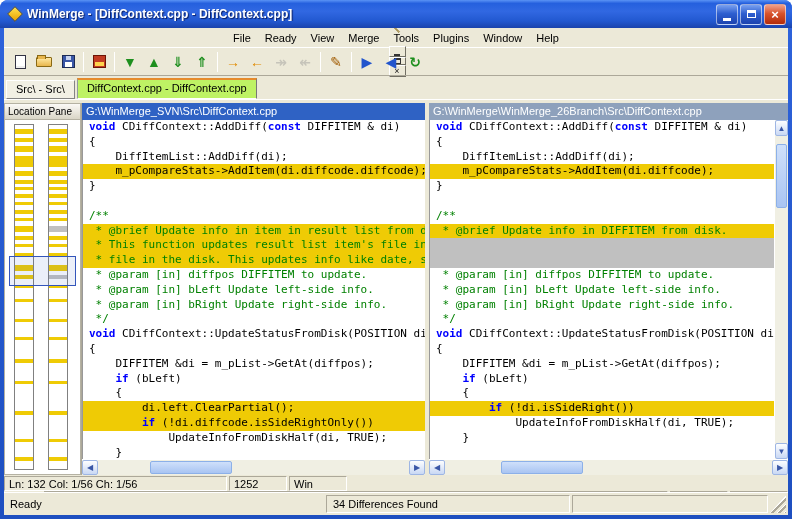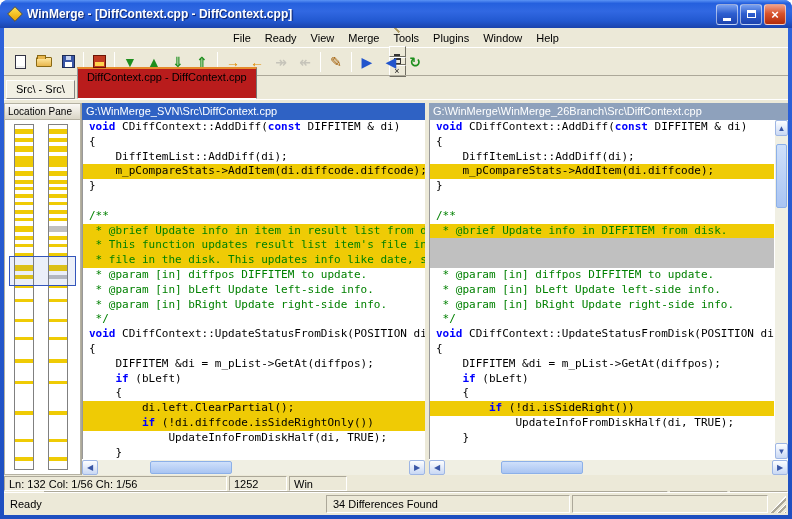--- a/index.html
+++ b/index.html
@@ -58,21 +58,21 @@
   .shape-floppy{ width:13px; height:13px; background:#3A57A7; border:1px solid #1D2B55; position:relative; }
   .shape-floppy::before{ content:""; position:absolute; left:2px; bottom:0; width:7px; height:5px; background:#fff; }
   .shape-floppy::after{ content:""; position:absolute; left:3px; top:0; width:5px; height:4px; background:#C8D4F0; }
   .shape-mergemode{ width:13px; height:13px; background:#C23B22; border:1px solid #6B1405; position:relative; }
   .shape-mergemode::before{ content:""; position:absolute; left:1px; bottom:1px; width:9px; height:4px; background:#FFD34D; }
 
   
   .tabbar{ height:24px; display:flex; align-items:flex-end; padding:2px 2px 0; gap:2px; border-bottom:1px solid #fff; }
   .tab{ height:19px; padding:2px 9px 0; background:#F2F0E4; border:1px solid;
     border-color:#fff #848484 #848484 #fff; white-space:nowrap; }
-  .tab.active{ height:32px; background:#b91c1c; border-color:#919B9C #777 #fff #919B9C; border-top:2px solid #E68B2C; }
+  .tab.active{ height:21px; background:#bef264; border-color:#919B9C #777 #fff #919B9C; border-top:2px solid #E68B2C; }
 
   
   .main{ flex:1; display:flex; overflow:hidden; padding-top:3px; }
   .locpane{ width:78px; display:flex; flex-direction:column; border-right:1px solid var(--shadow); }
   .locpane-header{ height:17px; background:linear-gradient(#FBFAF6,#D9D5C6); border:1px solid #B5B2A3;
     font-size:10px; padding:2px 3px 0; white-space:nowrap; overflow:hidden; }
   .locpane-body{ flex:1; position:relative; background:#fff; border:1px solid #B5B2A3; border-top:none; overflow:hidden; }
   .loc-bar{ position:absolute; top:4px; bottom:4px; width:20px; background:#fff; border:1px solid #808080; }
   .loc-bar.l{ left:9px; } .loc-bar.r{ left:43px; }
   .loc-mark{ position:absolute; left:0; right:0; }

